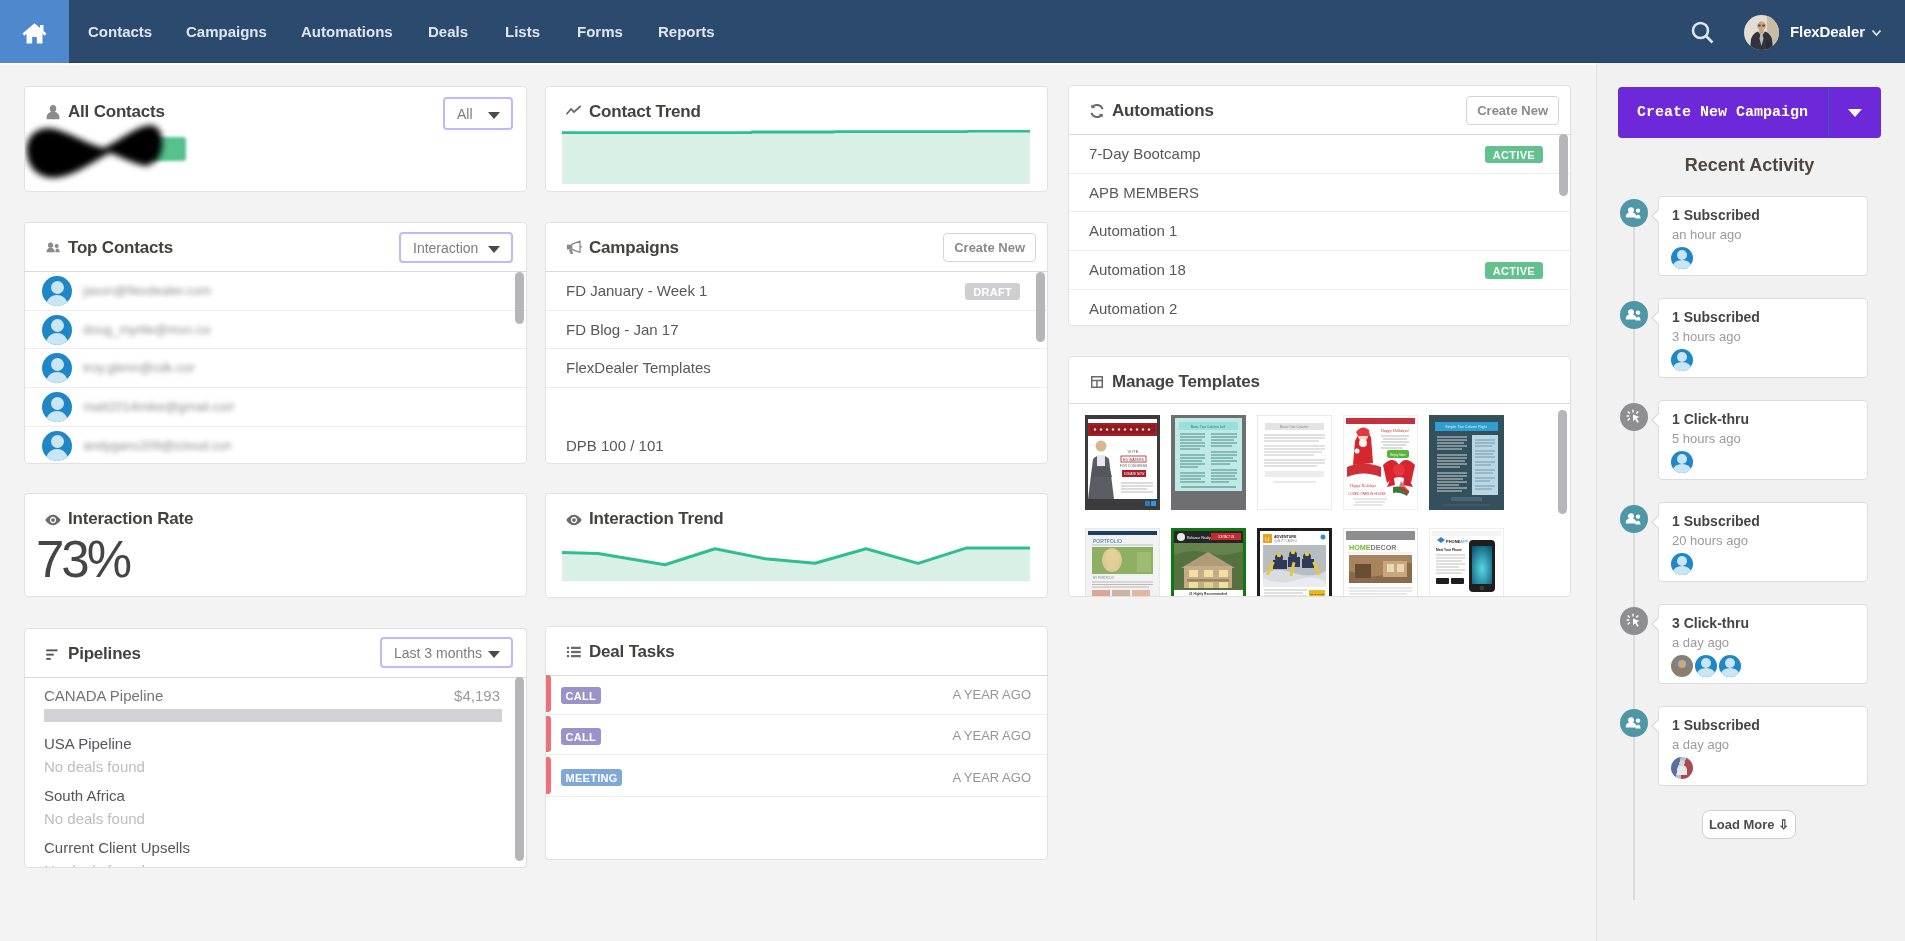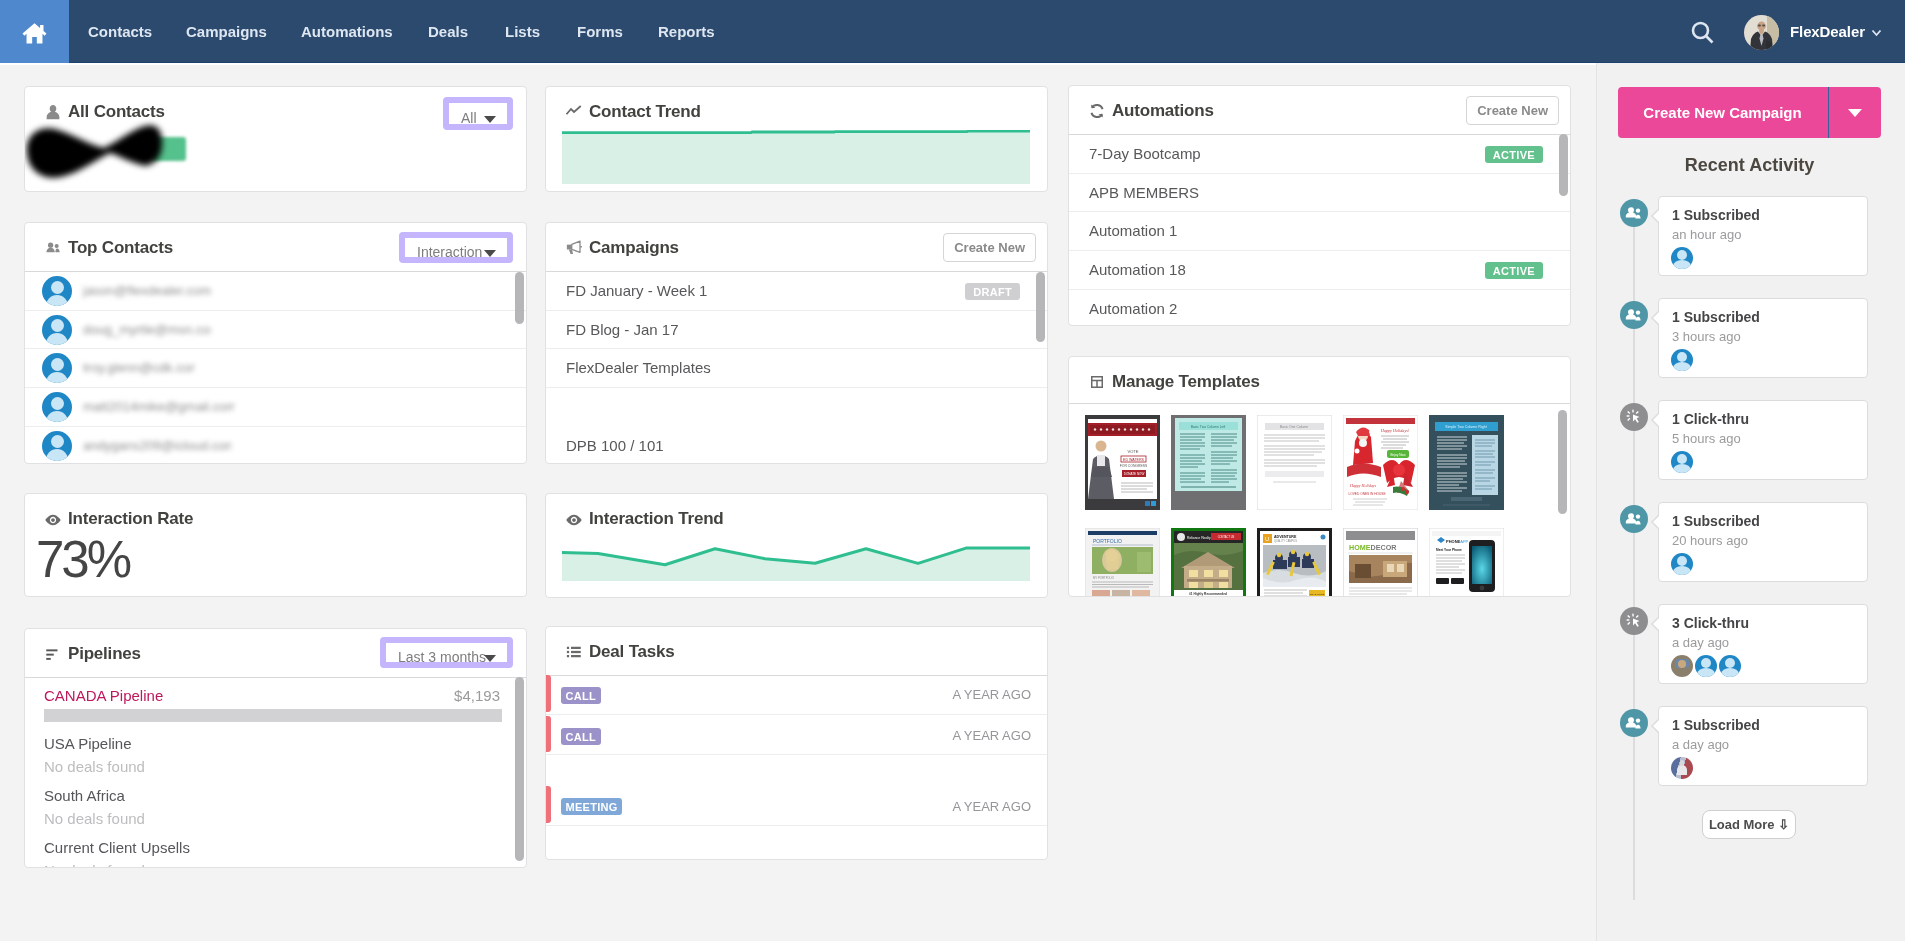--- a/index.html
+++ b/index.html
@@ -7,21 +7,21 @@
 
 #nav { position:absolute; left:0; top:0; width:1905px; height:63px; background:#2b4a6e; border-bottom:1px solid #1d4270; box-shadow:0 2px 0 #ffffff; }
 #homebtn { position:absolute; left:0; top:0; width:69px; height:63px; background:#4f88cd; }
 .navitem { position:absolute; top:0; height:63px; line-height:63px; color:#dde6f1; font-size:15px; font-weight:700; }
 
 .card { position:absolute; background:#fff; border:1px solid #e1e1e3; border-radius:4px; }
 .chead { position:absolute; left:0; top:0; right:0; height:49px; }
 .ctitle { position:absolute; left:43px; top:15px; font-size:17px; font-weight:700; color:#42423f; letter-spacing:-0.2px; }
 .cicon { position:absolute; left:19px; top:16px; width:18px; height:18px; }
 .hborder { border-bottom:1px solid #d9d9db; }
-.sel { position:absolute; background:#fff; border:6px solid #c4b5fd; border-radius:4px; color:#7d7d7d; font-size:14px; }
+.sel { position:absolute; background:#fff; border:2px solid #c4b5fd; border-radius:4px; color:#7d7d7d; font-size:14px; }
 .sel .car { position:absolute; right:11px; top:13px; width:0; height:0; border-left:6px solid transparent; border-right:6px solid transparent; border-top:7px solid #4a4a4a; }
 .btn-create { position:absolute; right:11px; top:10px; height:29px; line-height:27px; padding:0 10px; background:#fff; border:1px solid #d5d5d5; border-radius:4px; color:#8a8a8a; font-size:13px; font-weight:700; }
 .row { position:absolute; left:0; right:0; border-bottom:1px solid #ededee; }
 .rowtxt { position:absolute; left:20px; font-size:15px; color:#58585a; }
 .badge { position:absolute; font-size:11px; font-weight:700; color:#fff; border-radius:3px; padding:3px 8px; letter-spacing:.3px; }
 .rstrip { position:absolute; left:0; top:1px; bottom:2px; width:5px; background:#ee717a; border-radius:0 3px 3px 0; }
 .sbar { position:absolute; width:9px; border-radius:5px; background:#b6b6b8; }
 .avatar { display:inline-block; border-radius:50%; overflow:hidden; }
 
 #sidebar { position:absolute; left:1596px; top:63px; width:309px; height:878px; background:#f1f1f2; border-left:1px solid #e3e3e5; }
@@ -147,21 +147,21 @@
         <rect x="3" y="4.5" width="15" height="2.6"></rect>
         <rect x="3" y="10.2" width="10" height="2.6"></rect>
         <rect x="3" y="15.9" width="6" height="2.6"></rect>
       </svg>
     <div class="ctitle">Pipelines</div>
   </div>
   <div class="sel" style="right:13px; top:8px; width:133px; height:31px;">
       <span style="position:absolute; left:12px; top:6px;">Last 3 months</span>
       <span class="car" style="top:12px;"></span>
     </div>
-  <div style="position:absolute; left:19px; top:58px; font-size:15px; color:#be185d;">CANADA Pipeline</div>
+  <div style="position:absolute; left:19px; top:58px; font-size:15px; color:#737373;">CANADA Pipeline</div>
   <div style="position:absolute; right:26px; top:58px; font-size:15px; color:#9b9b9d;">$4,193</div>
   <div style="position:absolute; left:19px; top:80px; width:458px; height:13px; background:#d2d2d4;"></div>
   <div style="position:absolute; left:19px; top:106px; font-size:15px; color:#55555a;">USA Pipeline</div>
   <div style="position:absolute; left:19px; top:129px; font-size:15px; color:#bdbdbf;">No deals found</div>
   <div style="position:absolute; left:19px; top:158px; font-size:15px; color:#55555a;">South Africa</div>
   <div style="position:absolute; left:19px; top:181px; font-size:15px; color:#bdbdbf;">No deals found</div>
   <div style="position:absolute; left:19px; top:210px; font-size:15px; color:#55555a;">Current Client Upsells</div>
   <div style="position:absolute; left:19px; top:233px; font-size:15px; color:#bdbdbf;">No deals found</div>
   <div class="sbar" style="right:2px; top:48px; height:184px;"></div>
 </div>
@@ -231,21 +231,21 @@
   <div class="row" style="top:47px; height:41px;">
       <i class="rstrip"></i>
       <span class="badge" style="left:15px; top:13px; background:#9b92c9; padding:2.5px 4.5px;">CALL</span>
       <div style="position:absolute; right:16px; top:13px; font-size:13px; color:#96969a;">A YEAR AGO</div>
     </div>
   <div class="row" style="top:88px; height:40px;">
       <i class="rstrip"></i>
       <span class="badge" style="left:15px; top:13px; background:#9b92c9; padding:2.5px 4.5px;">CALL</span>
       <div style="position:absolute; right:16px; top:13px; font-size:13px; color:#96969a;">A YEAR AGO</div>
     </div>
-  <div class="row" style="top:129px; height:41px;margin-top:29px;">
+  <div class="row" style="top:129px; height:41px;">
       <i class="rstrip"></i>
       <span class="badge" style="left:15px; top:13px; background:#7fa8d9; padding:2.5px 4.5px;">MEETING</span>
       <div style="position:absolute; right:16px; top:14px; font-size:13px; color:#96969a;">A YEAR AGO</div>
     </div>
 </div>
 
 <div class="card" style="left:1068px; top:85px; width:503px; height:241px;">
   <div class="chead hborder">
     <svg class="cicon" viewBox="0 0 24 24" fill="none" stroke="#6a6a6a" stroke-width="2.6">
         <path d="M19.5 9.5 A8 8 0 0 0 5.2 7.5"></path>
@@ -608,21 +608,21 @@
             <line x1="10" y1="89" x2="22" y2="89"></line>
             <line x1="32" y1="89" x2="44" y2="89"></line>
             <line x1="54" y1="89" x2="66" y2="89"></line>
           </g>
   </svg></div>
   </div>
   <div class="sbar" style="right:3px; top:53px; height:104px;"></div>
 </div>
 
 <div id="sidebar"></div>
-<div style="position:absolute; left:1618px; top:87px; width:263px; height:51px; background:#ec4899; border-radius:4px;">
+<div style="position:absolute; left:1618px; top:87px; width:263px; height:51px; background:#6d28d9; border-radius:4px;font-family:Liberation Mono, monospace;">
   <div style="position:absolute; left:0; top:0; width:209px; height:51px; line-height:51px; text-align:center; color:#fff; font-size:15px; font-weight:700;">Create New Campaign</div>
   <div style="position:absolute; left:210px; top:0; width:1px; height:51px; background:#33619e;"></div>
   <div style="position:absolute; right:19px; top:22px; width:0; height:0; border-left:7px solid transparent; border-right:7px solid transparent; border-top:8px solid #fff;"></div>
 </div>
 <div style="position:absolute; left:1618px; top:155px; width:263px; text-align:center; font-size:18px; font-weight:700; color:#4c4841;">Recent Activity</div>
 <div class="tl-line"></div>
 <div id="timeline">
   <div class="tl-icon isub" style="top:199px;">
       <svg width="18" height="16" viewBox="0 0 18 16" fill="#fff">
         <path d="M6.5 2.2c1.5 0 2.5 1.2 2.5 2.7 0 1.1-.5 2.1-1.2 2.6 2 .6 3.4 2 3.4 3.4v1.6H0.8v-1.6c0-1.4 1.4-2.8 3.4-3.4C3.5 7 3 6 3 4.9c0-1.5 1-2.7 3.5-2.7z"></path>

